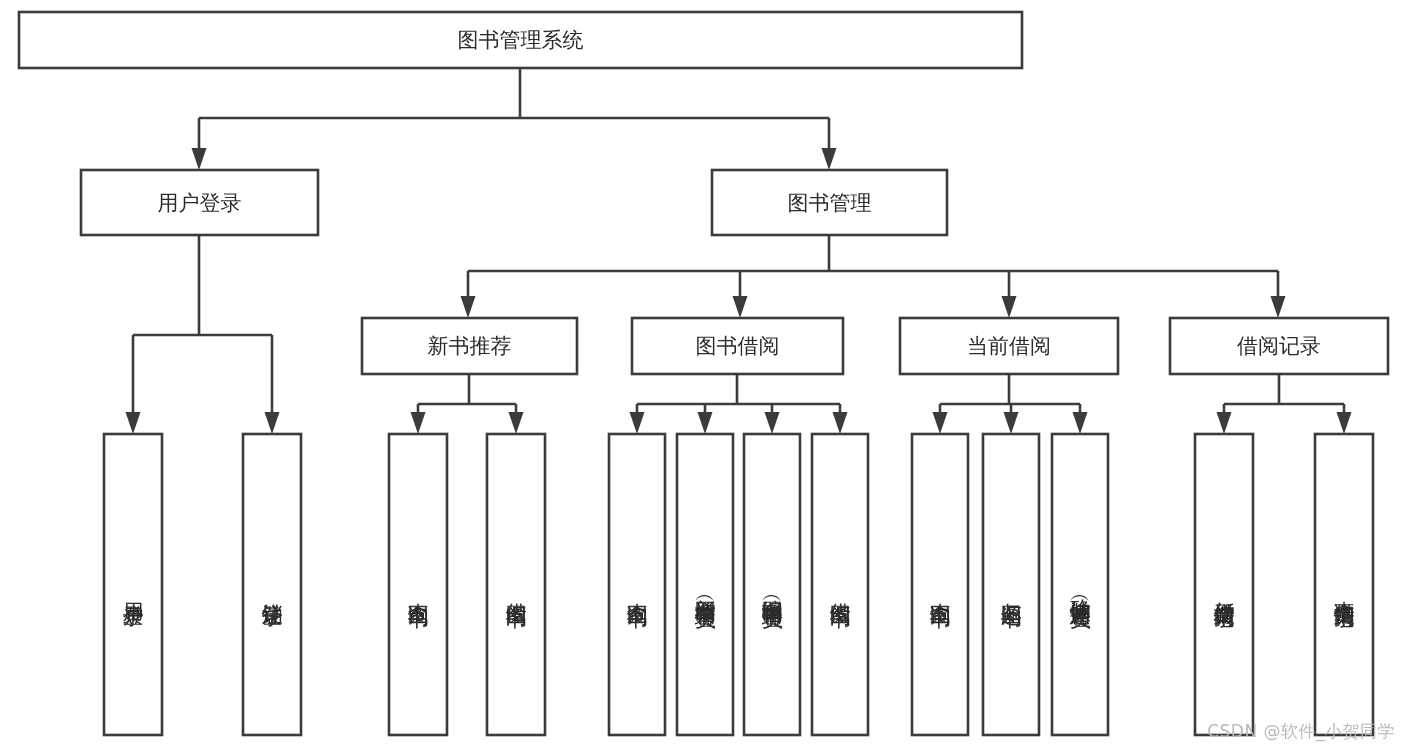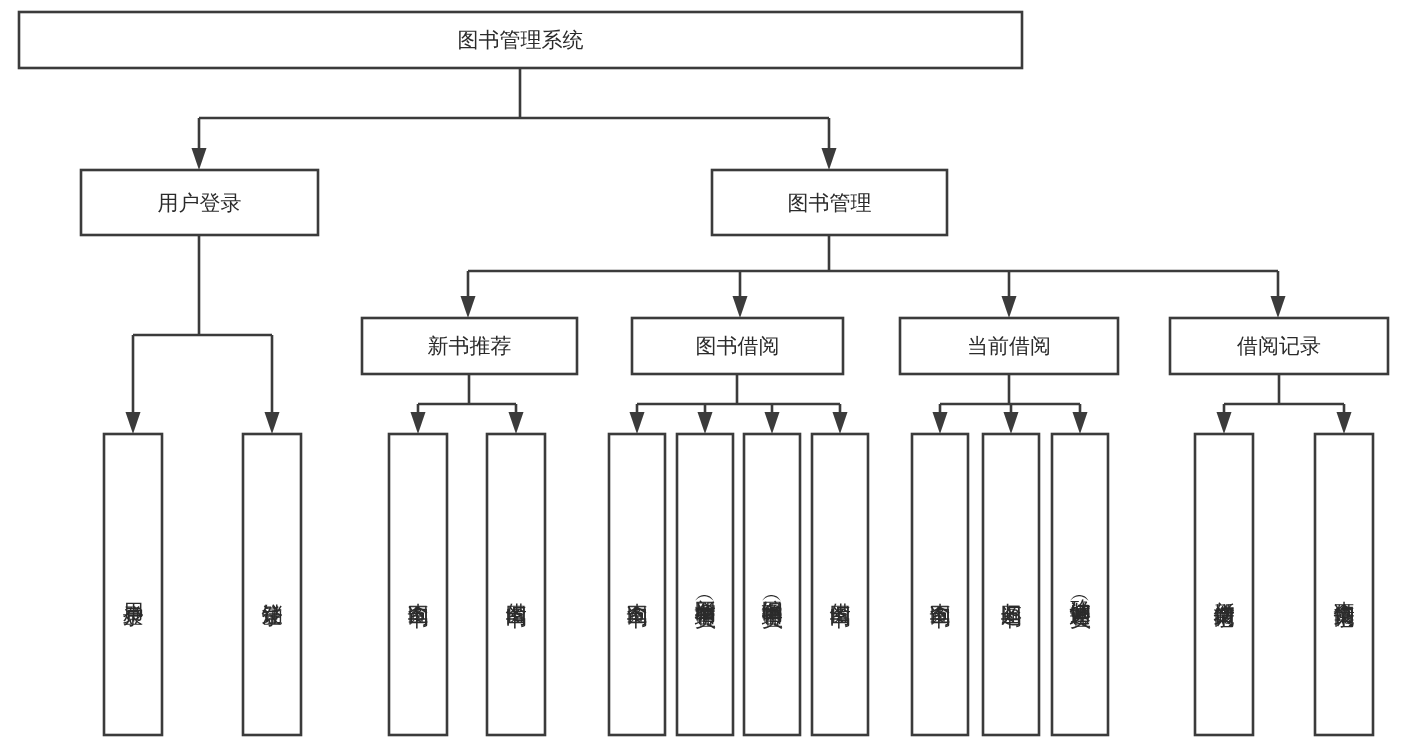--- a/index.html
+++ b/index.html
@@ -259,13 +259,14 @@
         <div class="leaf-label">确认归还（管理员）</div>
       </div>
       <div class="leaf-label-wrap" style="left: 1195px; top: 448px; width: 58px; height: 281px; align-items: center;">
         <div class="leaf-label">新增借阅记录</div>
       </div>
       <div class="leaf-label-wrap" style="left: 1315px; top: 448px; width: 58px; height: 281px; align-items: center;">
         <div class="leaf-label">查询借阅记录</div>
       </div>
     </div>
 
+  <div class="watermark">CSDN @软件_小贺同学</div>
 </div>
 
 </body></html>

